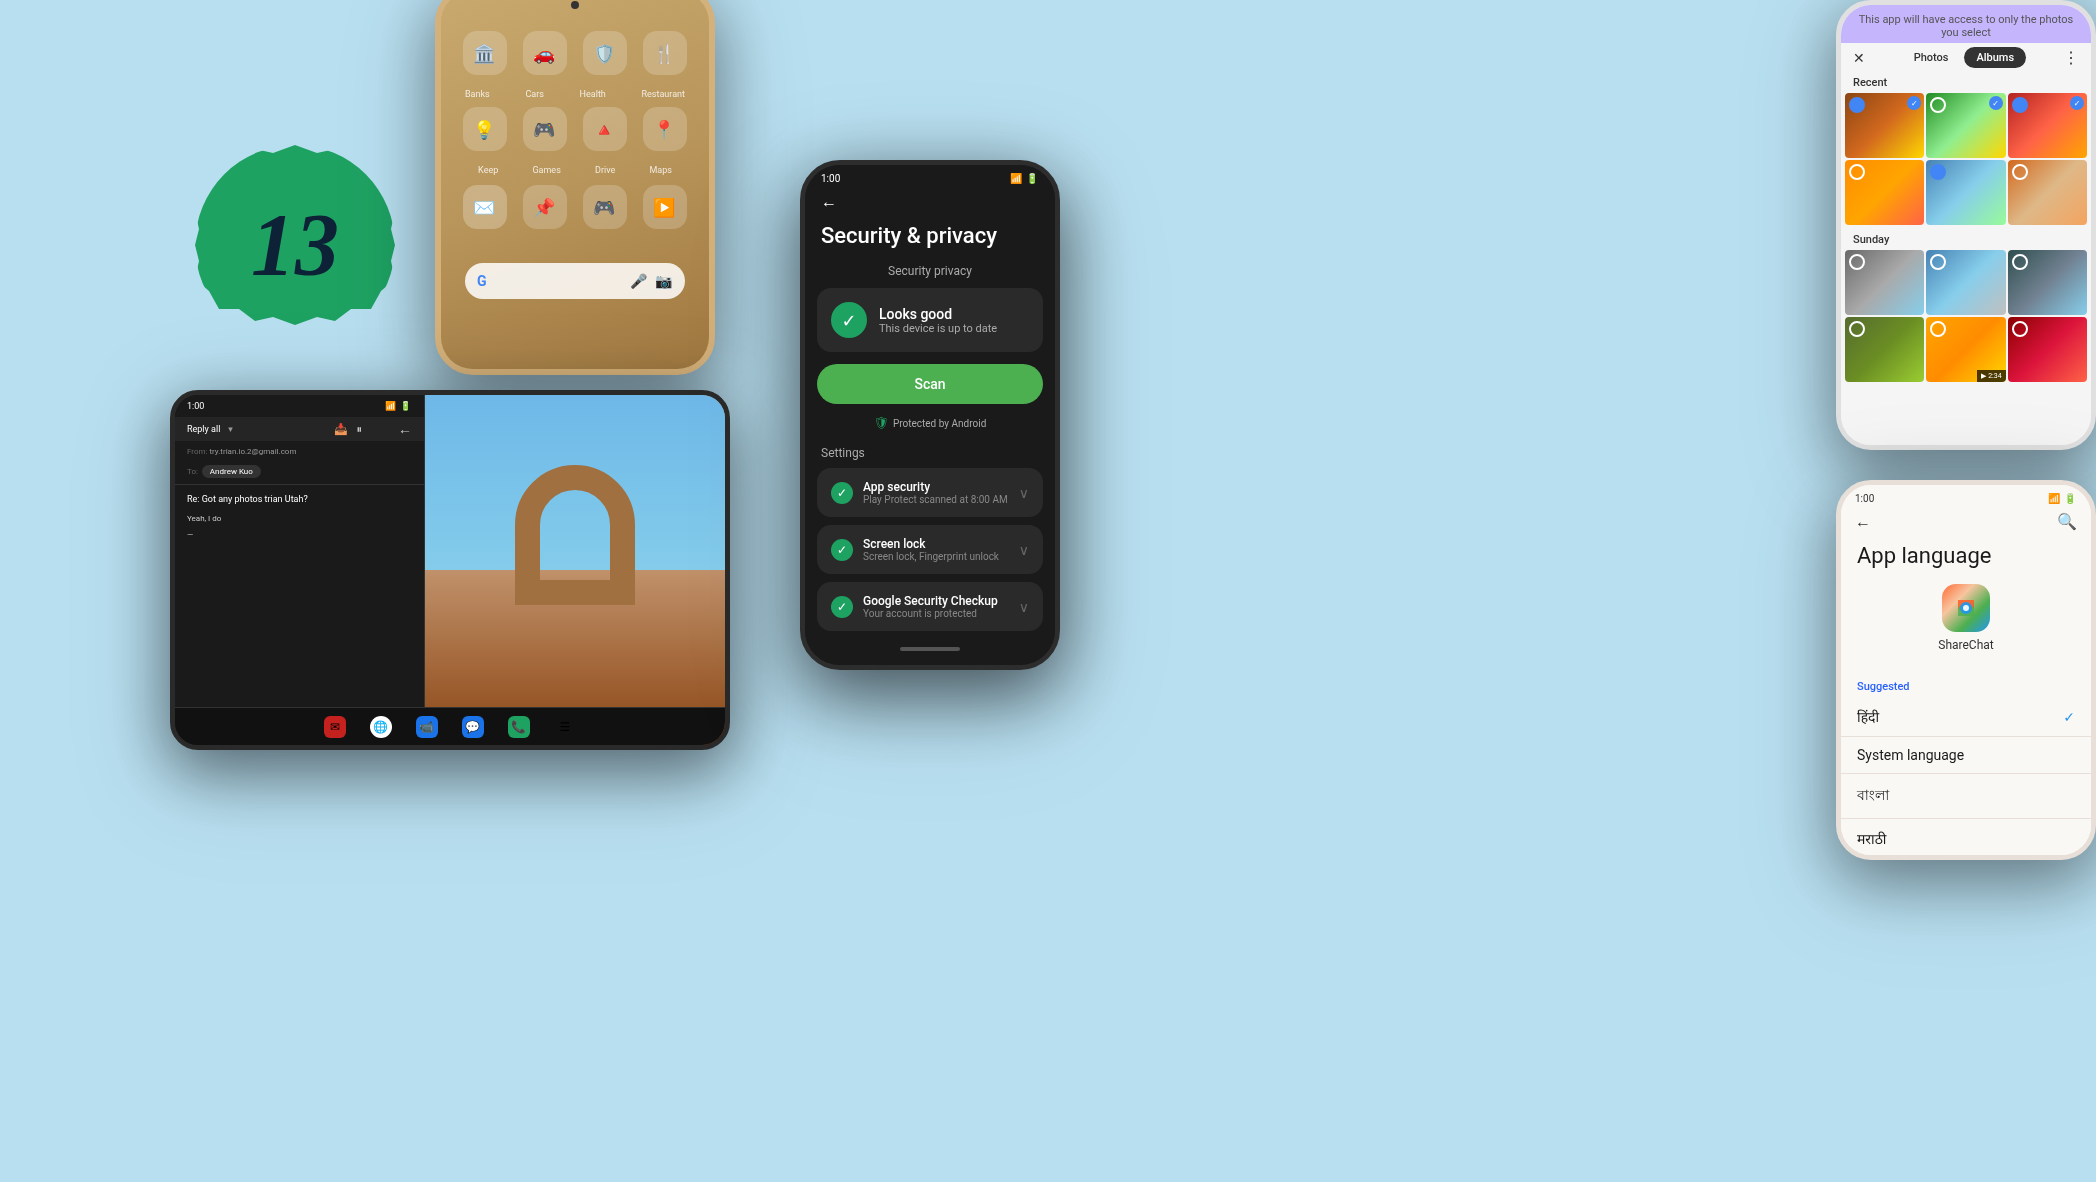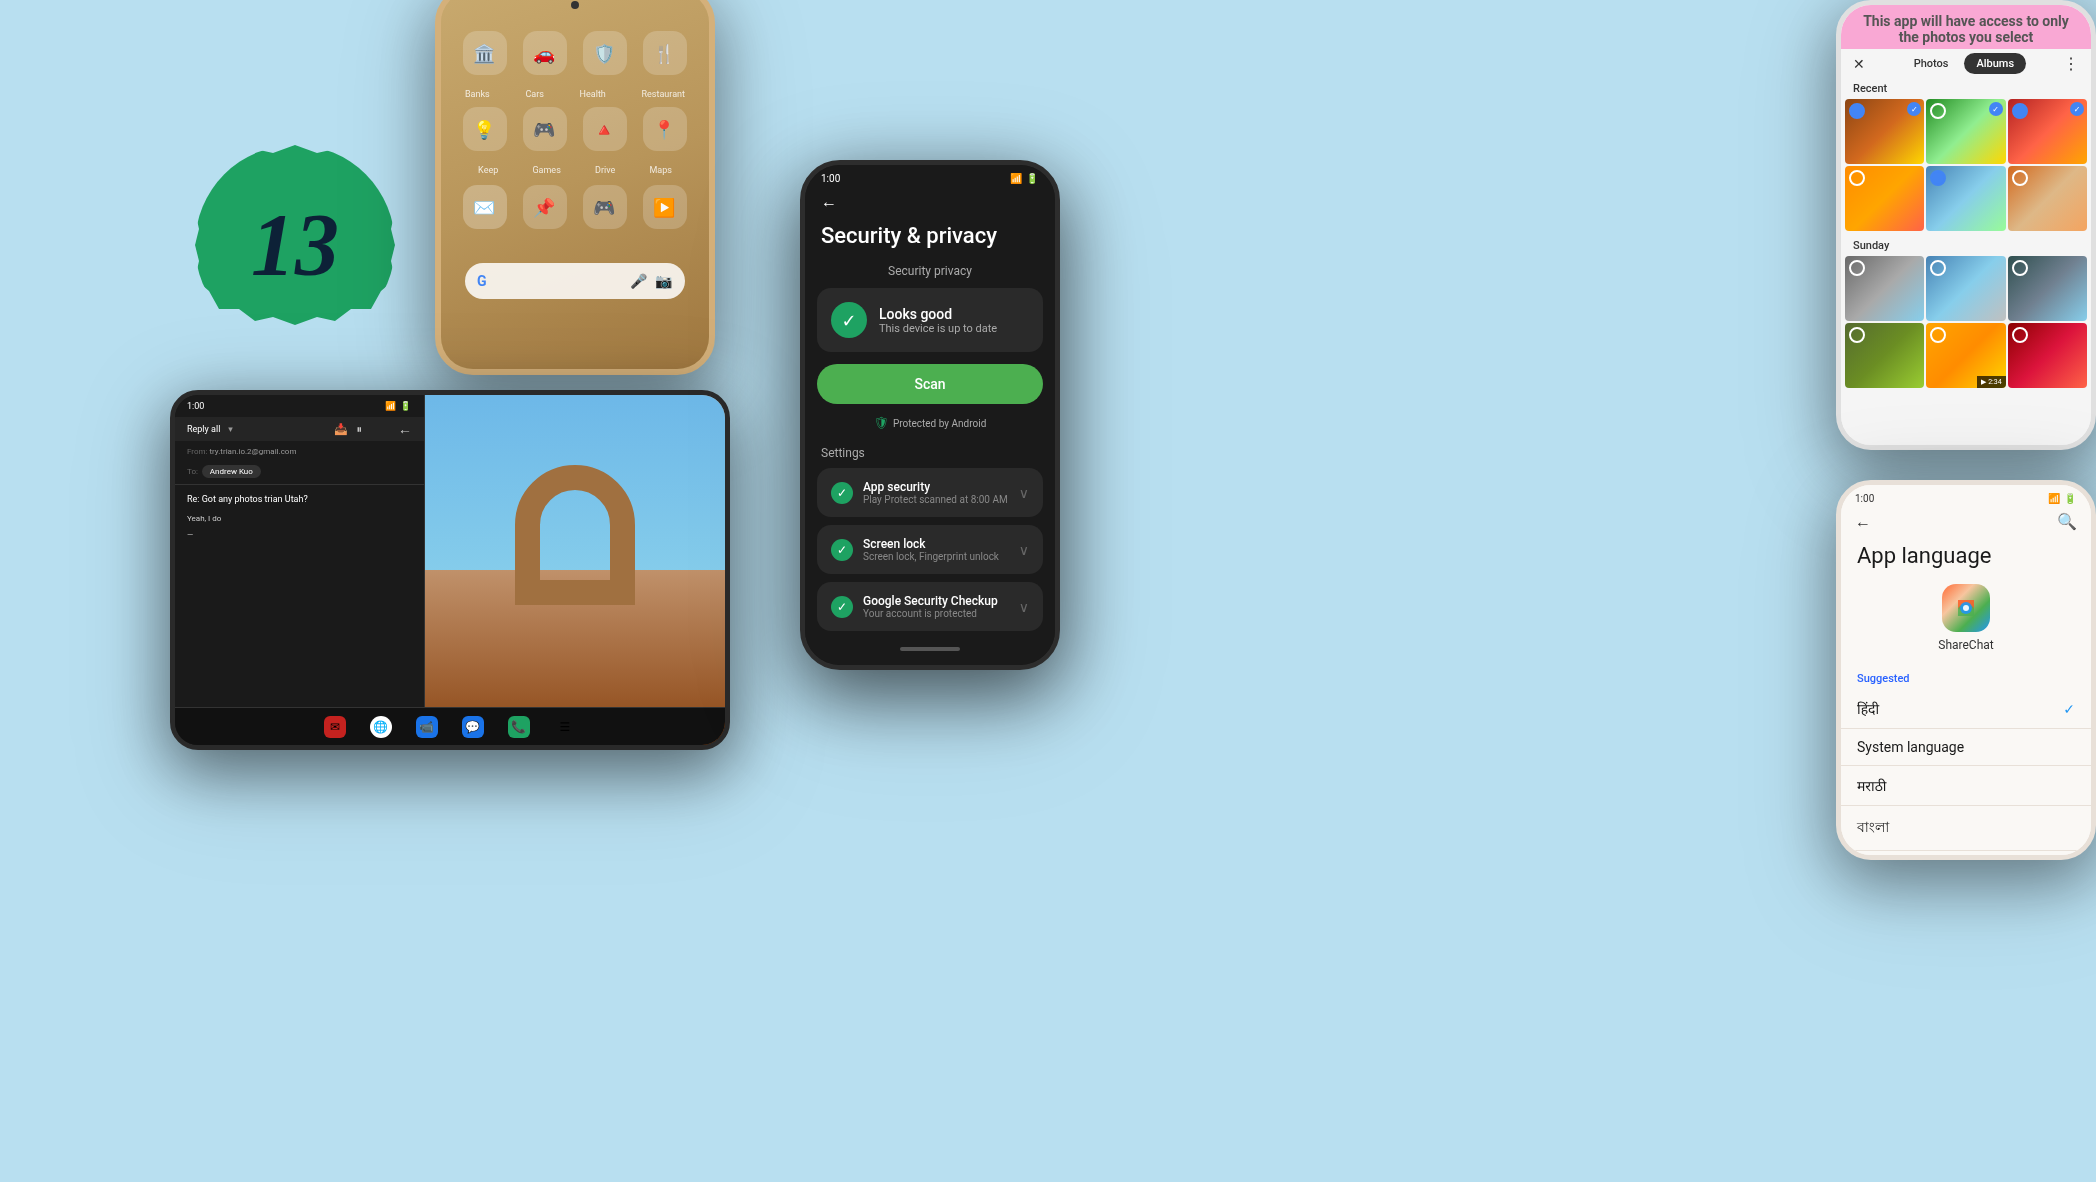--- a/index.html
+++ b/index.html
@@ -394,26 +394,25 @@
       box-shadow: 0 20px 60px rgba(0,0,0,0.3);
     }
     .photos-screen {
       width: 100%;
       height: 100%;
       background: #f5f5f5;
       display: flex;
       flex-direction: column;
     }
     .photos-top-msg {
-      background: #f9a8d4;
+      background: #c4b5fd;
       padding: 8px 12px 4px;
-      font-size: 14px;
+      font-size: 11px;
       color: #555;
       text-align: center;
-      font-weight: bold;
     }
     .photos-toolbar {
       display: flex;
       align-items: center;
       justify-content: space-between;
       padding: 4px 12px;
       background: #f5f5f5;
     }
     .photos-tab-bar {
       display: flex;
@@ -517,21 +516,21 @@
       margin: 0 auto 6px;
       display: flex;
       align-items: center;
       justify-content: center;
       font-size: 24px;
     }
     .sharechat-label {
       text-align: left;
       font-size: 12px;
       color: #333;
-      margin-bottom: 8px;
+      margin-bottom: 16px;
     }
     .lang-suggested-label {
       color: #2962FF;
       font-size: 11px;
       padding: 4px 16px;
       font-weight: 500;
     }
     .lang-item {
       display: flex;
       align-items: center;
@@ -851,20 +850,20 @@
       <div class="lang-suggested-label">Suggested</div>
 
       <div class="lang-item">
         <span class="lang-name">हिंदी</span>
         <span class="lang-check">✓</span>
       </div>
       <div class="lang-item">
         <span class="lang-name">System language</span>
       </div>
       <div class="lang-item">
+        <span class="lang-name">বাংলা</span>
+      </div>
+      <div class="lang-item">
         <span class="lang-name">मराठी</span>
-      </div>
-      <div class="lang-item">
-        <span class="lang-name">বাংলা</span>
       </div>
     </div>
   </div>
 </div>
 
 </body></html>

